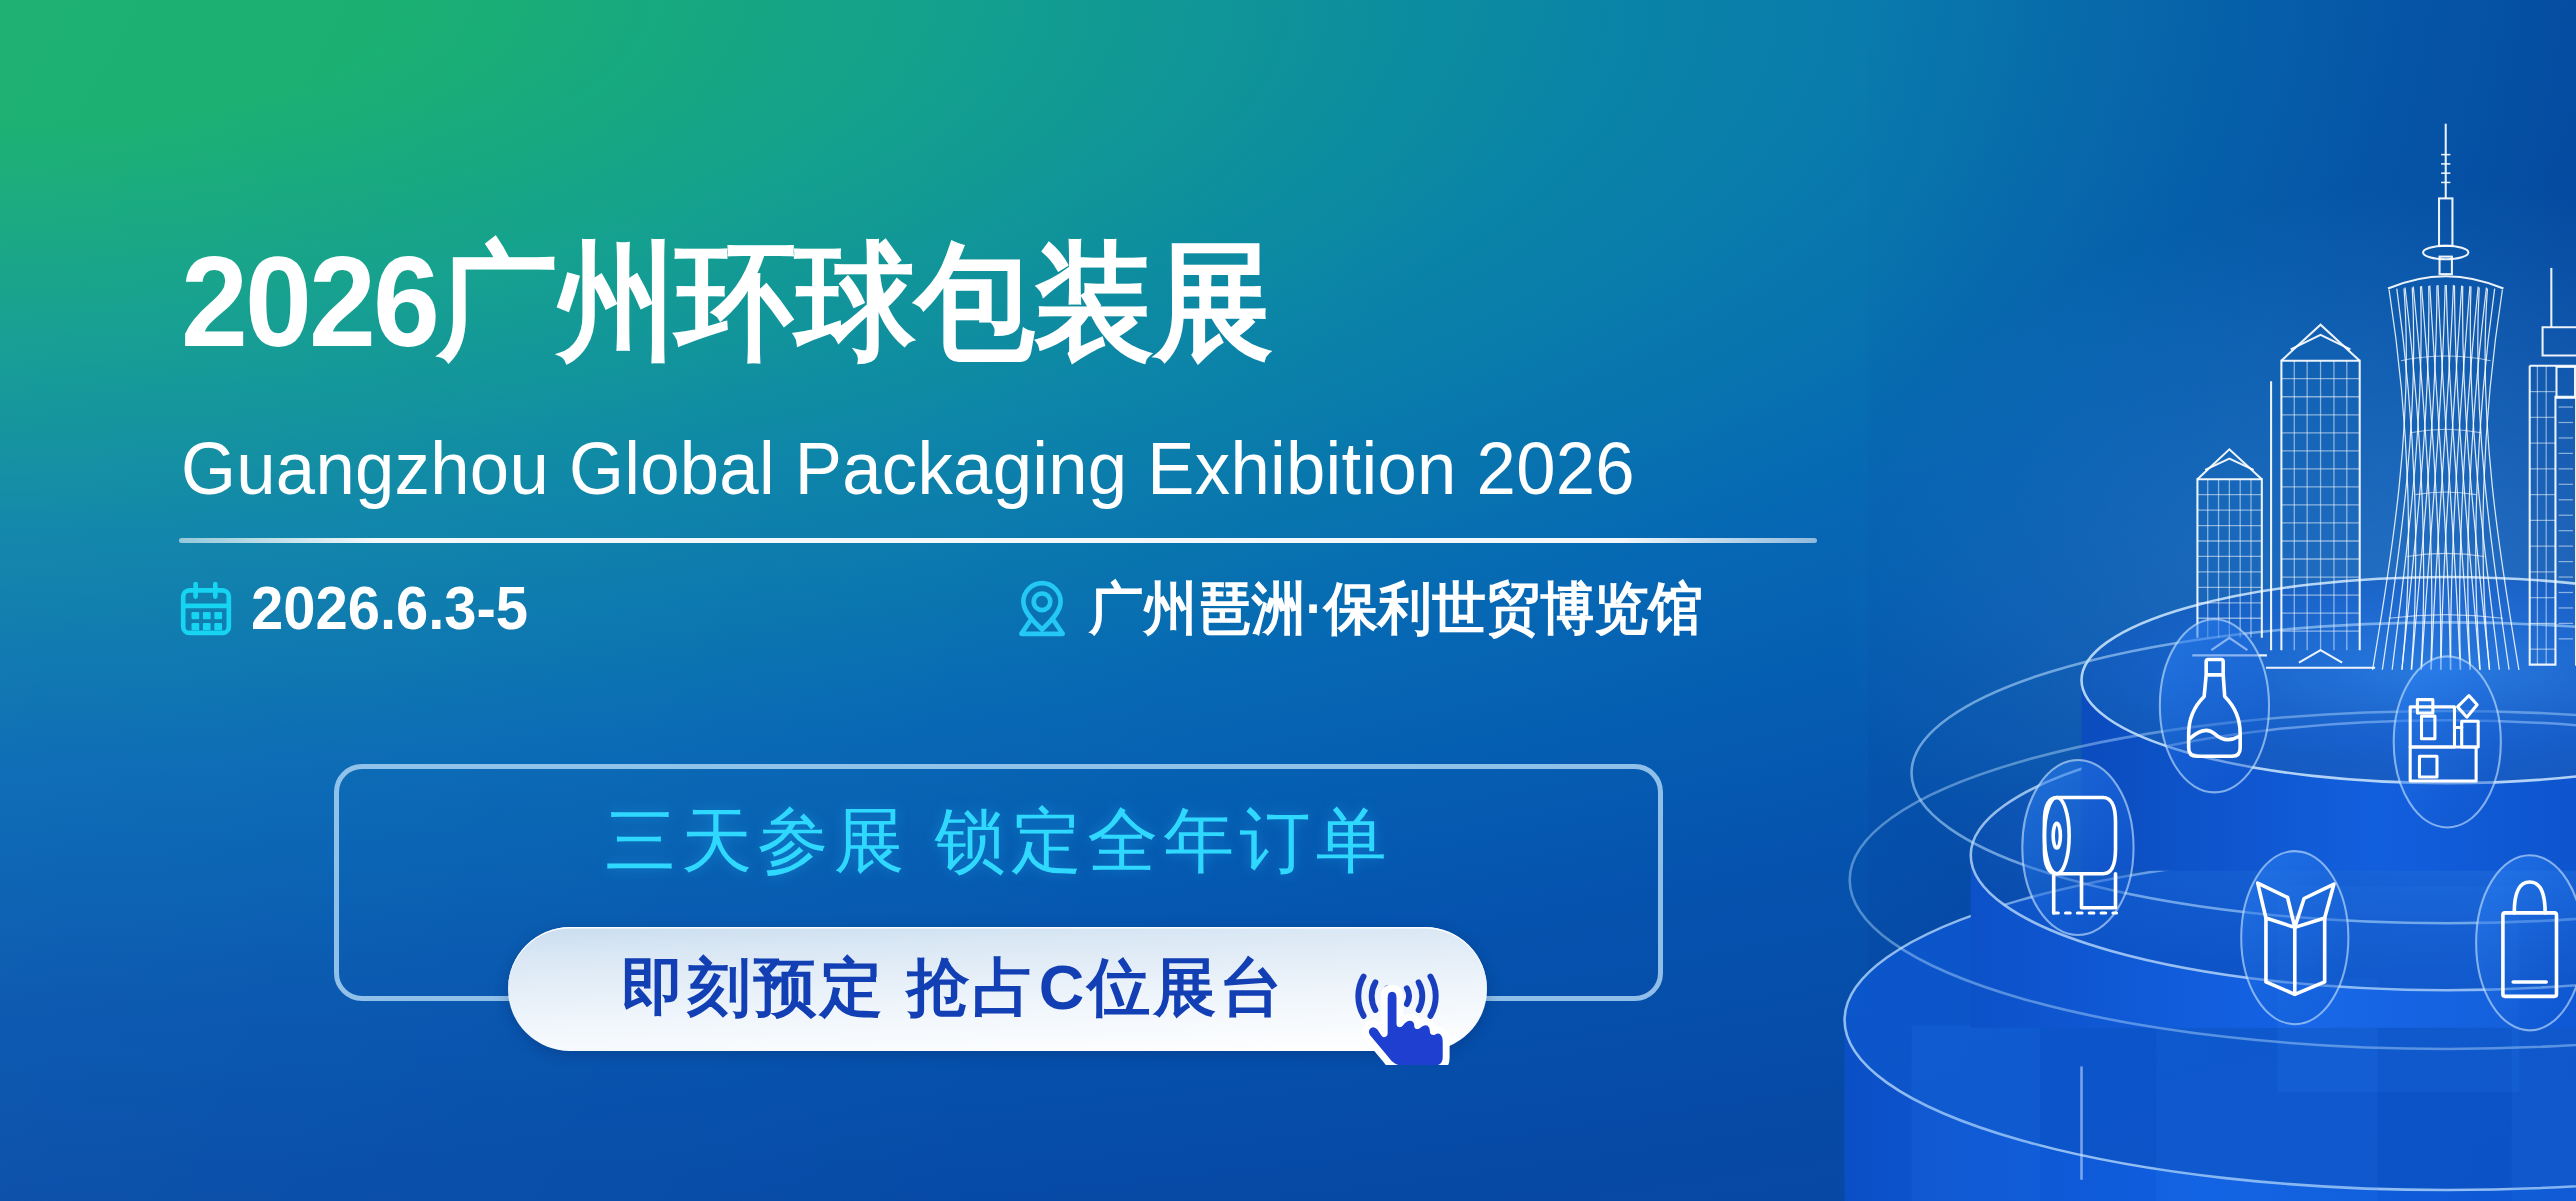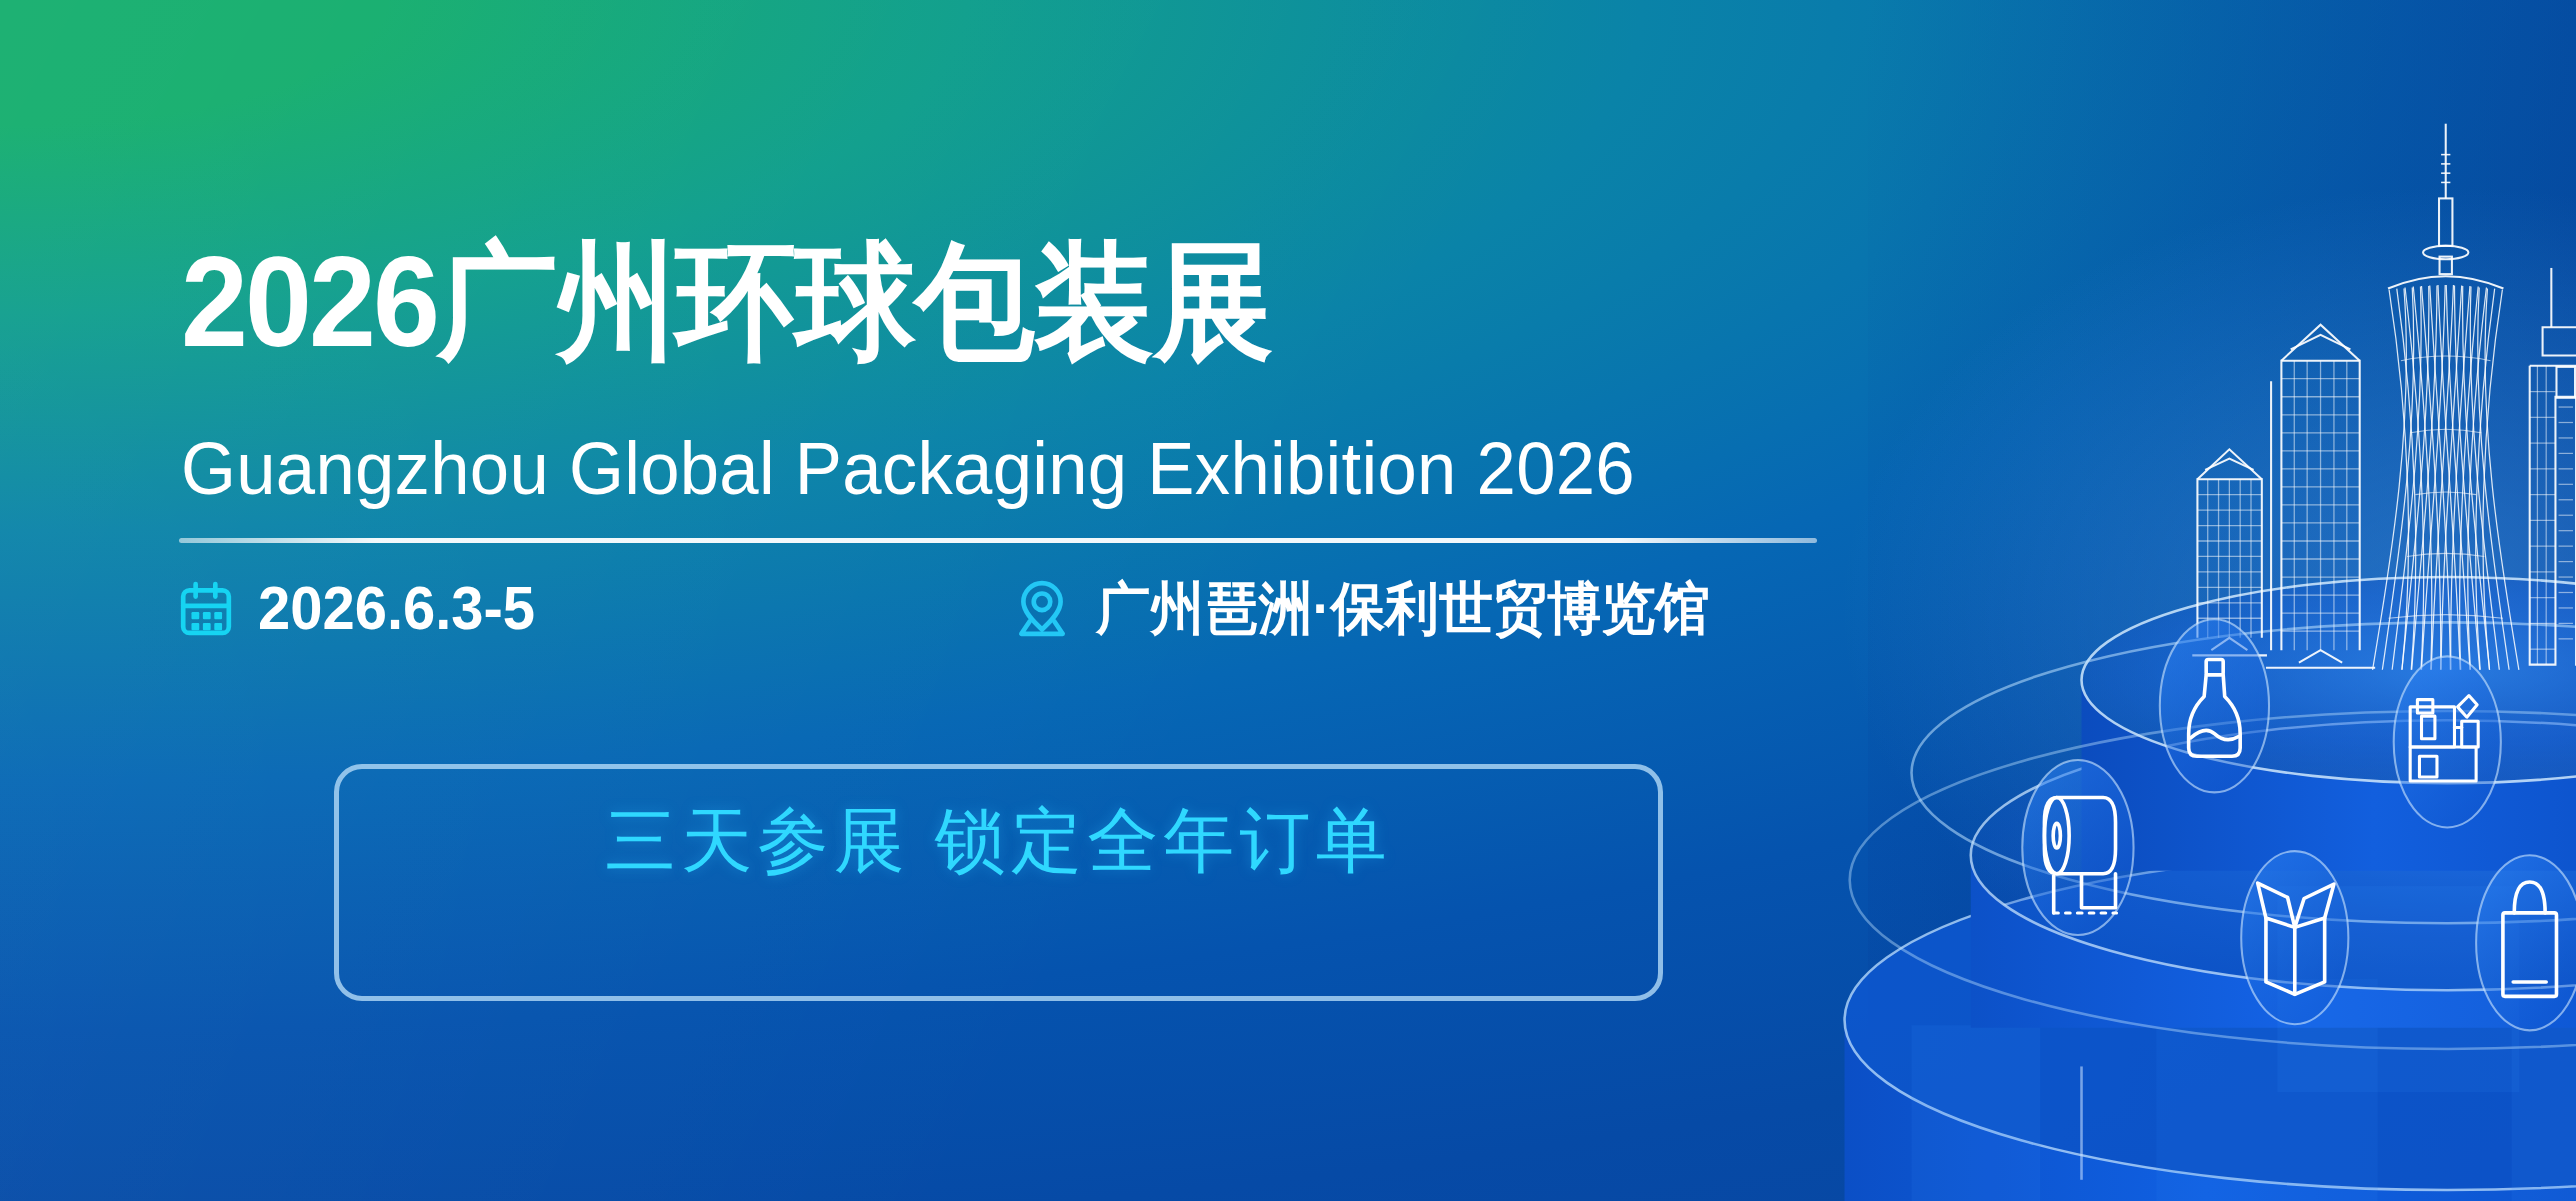--- a/index.html
+++ b/index.html
@@ -39,21 +39,21 @@
     transform:scaleX(0.955);transform-origin:left center;
   }
   .divider{
     position:absolute;left:179px;top:538px;width:1638px;height:4.6px;
     background:linear-gradient(90deg,rgba(255,255,255,.55) 0%,rgba(255,255,255,.95) 12%,rgba(255,255,255,.95) 88%,rgba(255,255,255,.55) 100%);
     border-radius:2.6px;
   }
 
   
   .meta-row{position:absolute;left:179px;top:578px;width:1649px;height:88px;}
-  .meta-item{position:absolute;display:flex;align-items:center;gap:25px;}
+  .meta-item{position:absolute;display:flex;align-items:center;gap:18px;}
   .meta-date{left:0px;top:0px;}
   .meta-loc{left:834px;top:0px;}
   .meta-text{
     font-size:61px;font-weight:700;color:#fff;line-height:1;white-space:nowrap;
     transform:scaleX(0.95);transform-origin:left center;
   }
   .meta-text.loc{font-size:57px;}
   .ic{flex:0 0 auto;display:block;}
 
   
@@ -517,16 +517,35 @@
           <circle cx="56" cy="46" r="16"></circle>
           <path d="M32 84 L16 108 L96 108 L80 84"></path>
         </svg>
         <span class="meta-text loc">广州琶洲·保利世贸博览馆</span>
       </div>
     </div>
 
     <div class="slogan-box"></div>
     <div class="slogan-text">三天参展  锁定全年订单</div>
 
+    <div class="cta">
+      <span class="cta-label">即刻预定 抢占C位展台</span>
+      <svg class="cursor-icon" viewBox="0 0 120 120" fill="none">
+        <g stroke="#1A3FBE" stroke-width="6" fill="none" stroke-linecap="round">
+          <path d="M26 70 A40 40 0 0 1 26 30"></path>
+          <path d="M38 64 A28 28 0 0 1 38 36"></path>
+          <path d="M50 58 A16 16 0 0 1 50 42"></path>
+          <path d="M94 30 A40 40 0 0 1 94 70"></path>
+          <path d="M82 36 A28 28 0 0 1 82 64"></path>
+          <path d="M70 42 A16 16 0 0 1 70 58"></path>
+        </g>
+        <path d="M47 52 Q47 42 55 42 Q63 42 63 52 L63 78
+                 Q69 70 76 72 Q81 74 81 80
+                 Q87 74 93 77 Q97 80 97 86
+                 Q103 82 107 87 Q110 90 110 97
+                 L110 112 Q110 124 98 124 L66 124
+                 Q56 124 50 116 L30 92 Q25 85 31 80 Q37 75 43 82 L47 88 Z" fill="#1E3FCF" stroke="#FFFFFF" stroke-width="7" stroke-linejoin="round"></path>
+      </svg>
+    </div>
 
   </div>
 </div>
 
 
 </body></html>

